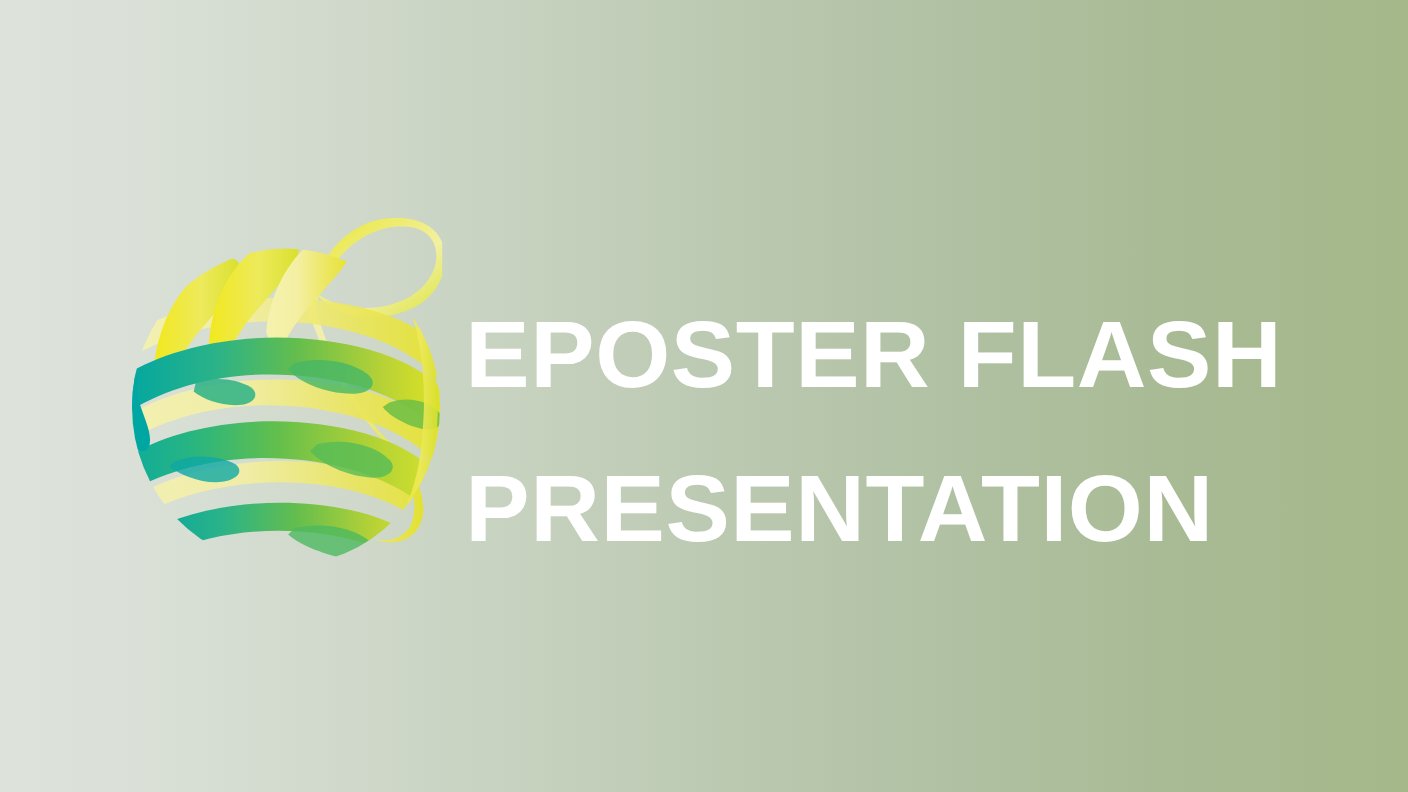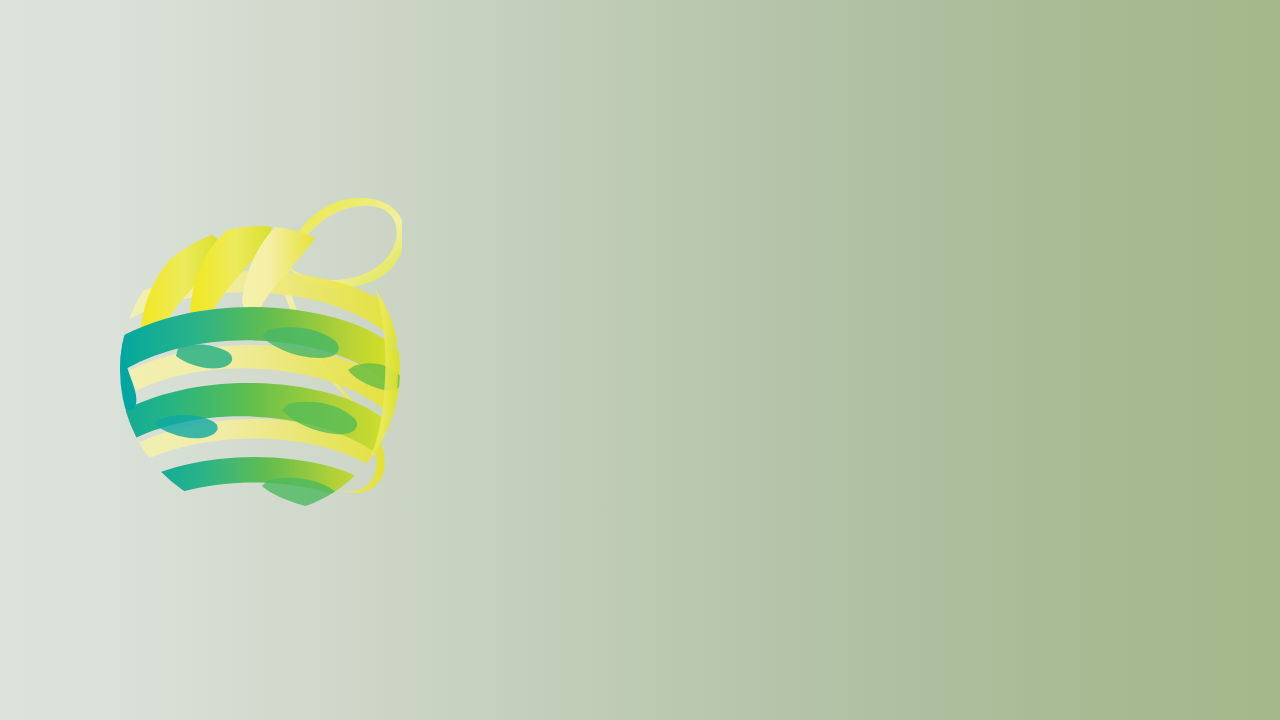--- a/index.html
+++ b/index.html
@@ -160,14 +160,18 @@
           <path d="M236 168 C252 162 272 166 282 178 C288 186 280 194 266 192
                    C248 188 234 178 230 172 Z" fill="#6cbe45" opacity="0.85"></path>
 
           <path d="M258 70 C276 112 284 158 278 202 C274 236 262 262 244 276
                    C256 256 264 228 266 196 C270 152 266 108 250 70 Z" fill="url(#gYel)" opacity="0.9"></path>
         </g>
       </g>
     </svg>
   </div>
 
+  <div id="title-block">
+    <div class="title-line">EPOSTER FLASH</div>
+    <div class="title-line">PRESENTATION</div>
+  </div>
 
 </div>
 
 </body></html>

